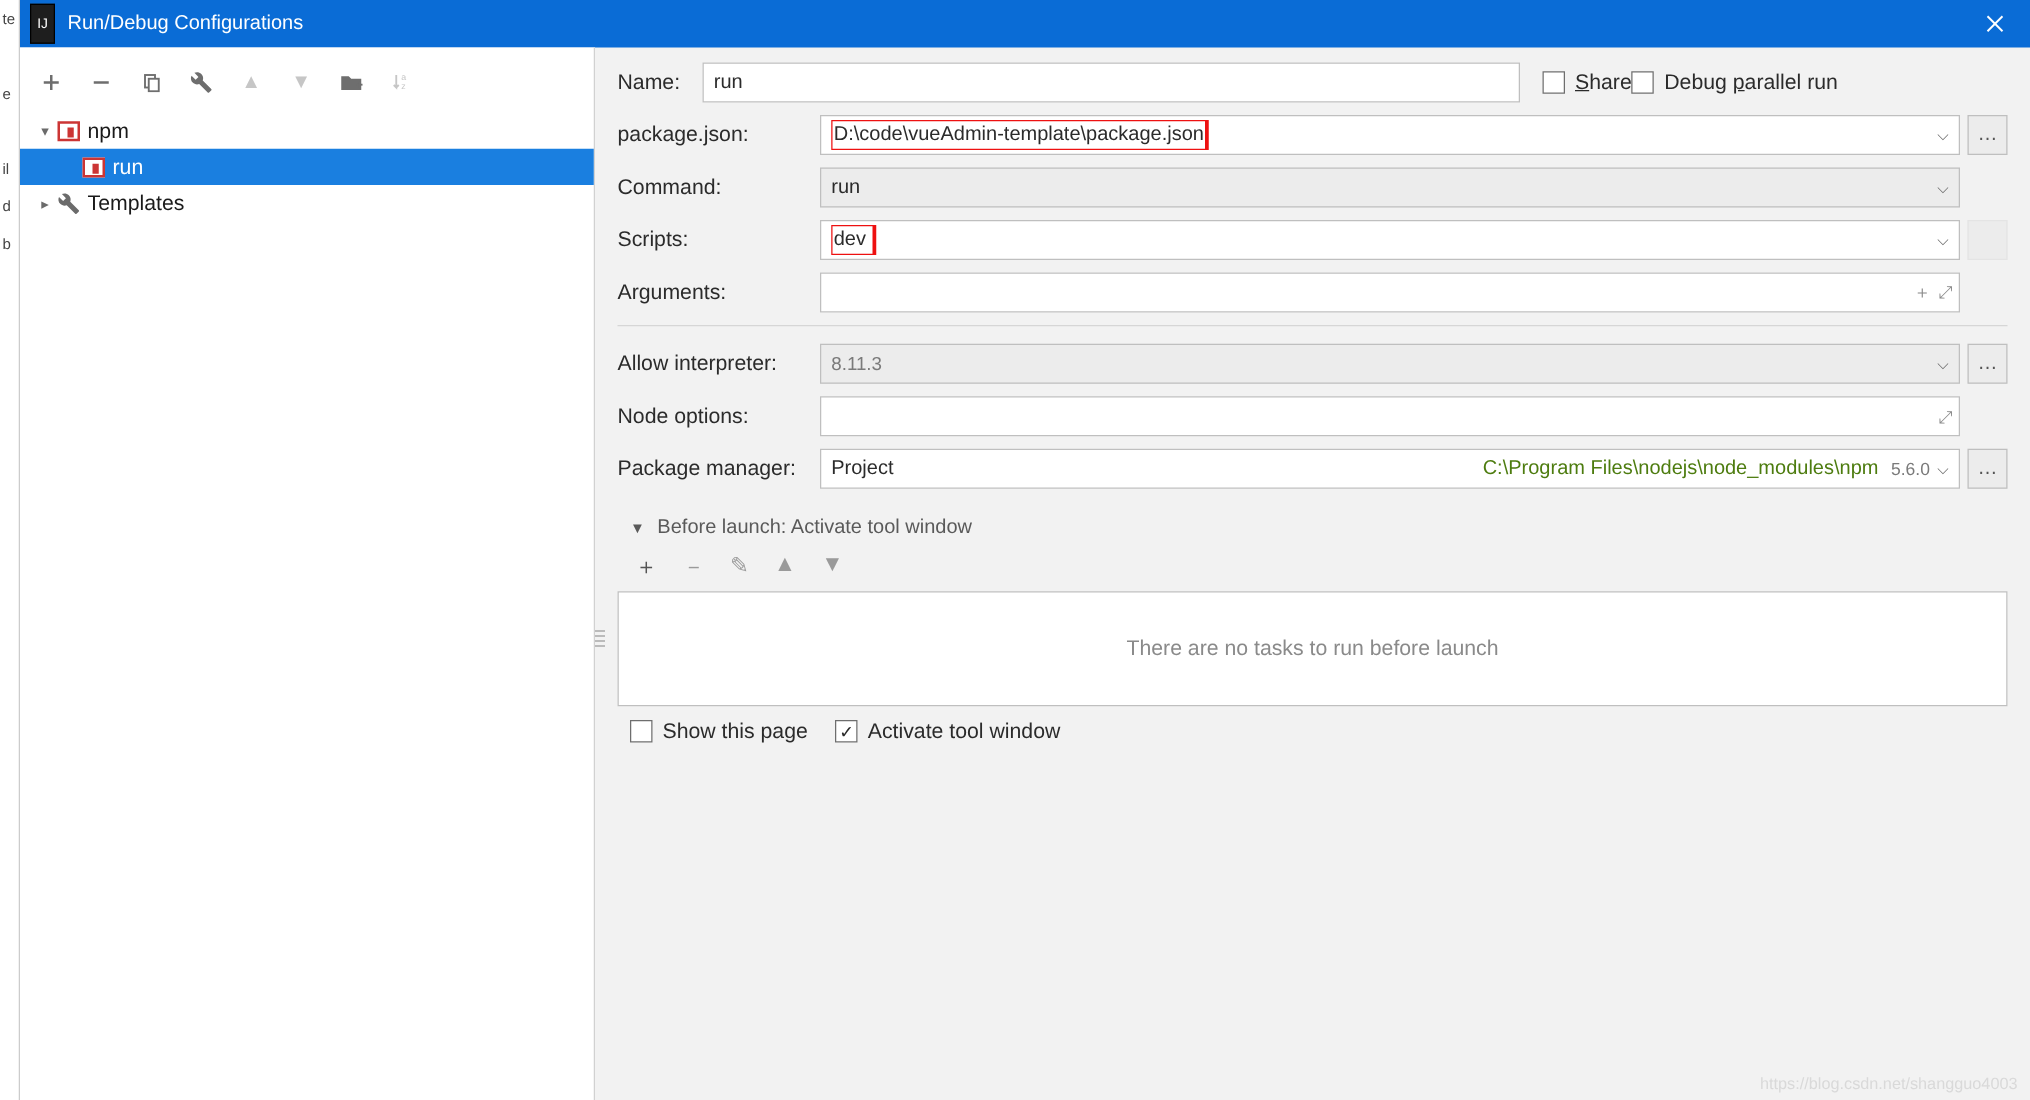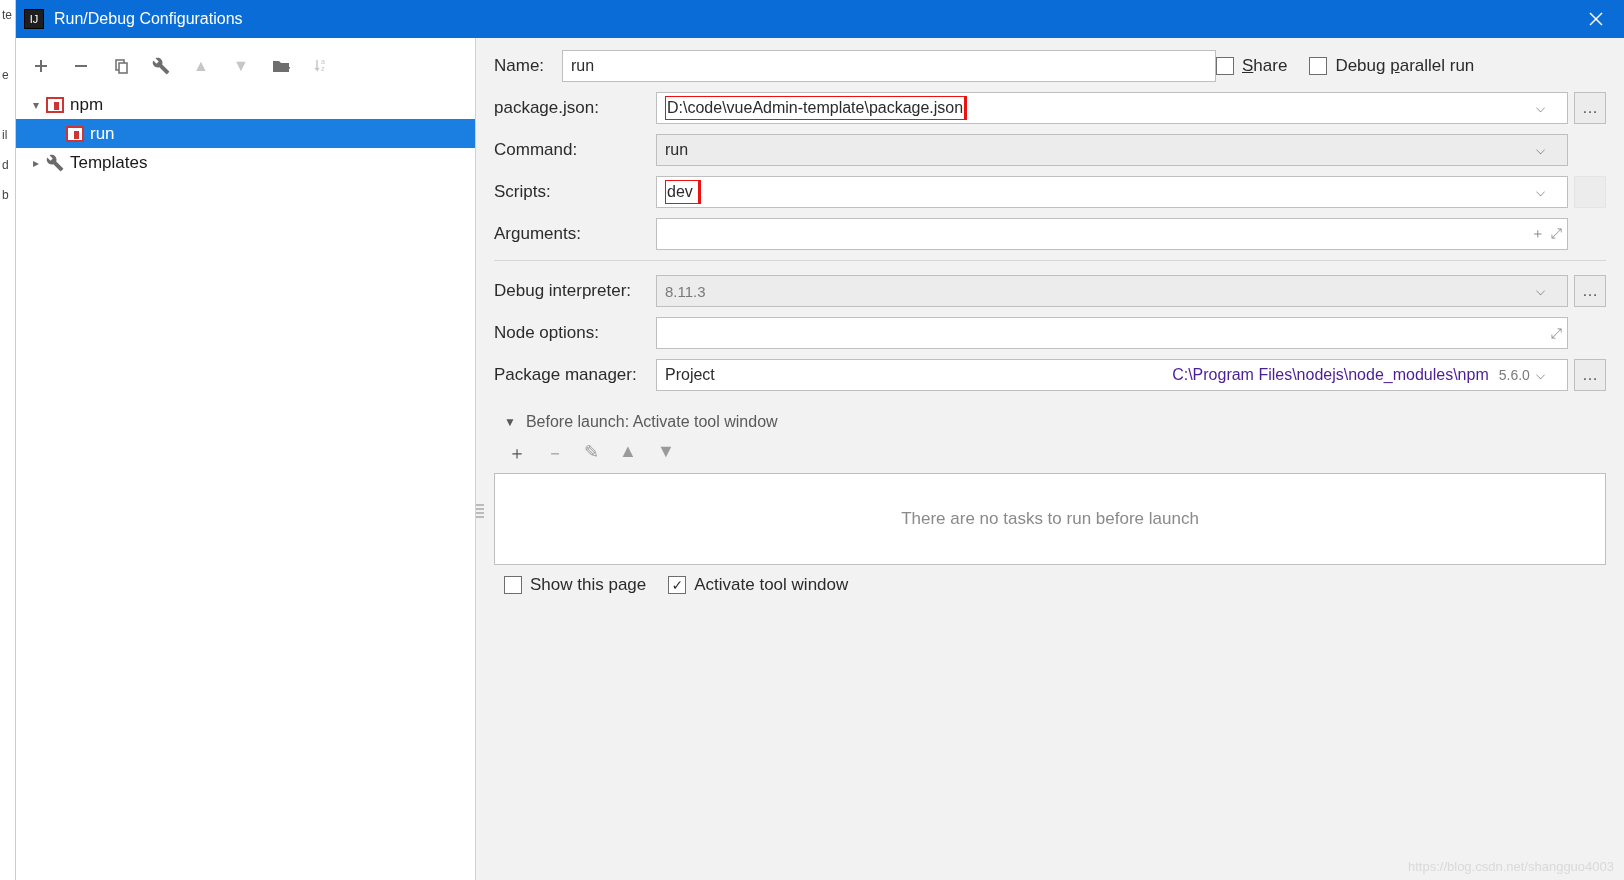--- a/index.html
+++ b/index.html
@@ -11,21 +11,21 @@
 
   .window {
     position:absolute; left:16px; top:0; width:1608px; height:880px;
     background:#f2f2f2; display:flex; flex-direction:column;
   }
   .titlebar {
     height:38px; background:#0a6cd6; color:#fff; display:flex; align-items:center;
     padding-left:8px; font-size:16px;
   }
   .titlebar .app-icon {
-    width:20px; height:20px; background:#1e1e1e; border:1px solid #000;
+    width:20px; height:32px; background:#1e1e1e; border:1px solid #000;
     margin-right:10px; display:flex; align-items:center; justify-content:center;
     font-size:11px; color:#fff;
   }
   .titlebar .title { flex:1; }
   .titlebar .close {
     width:56px; height:38px; display:flex; align-items:center; justify-content:center;
     cursor:pointer;
   }
   .titlebar .close svg { width:14px; height:14px; stroke:#fff; stroke-width:1.5; }
 
@@ -56,46 +56,46 @@
 
   
   .right { flex:1; padding:12px 18px 0 18px; font-size:17px; color:#2b2b2b; overflow:hidden; position:relative; }
   .row { display:flex; align-items:center; margin-bottom:10px; min-height:32px; }
   .lbl { width:162px; }
   .field { flex:1; position:relative; display:flex; align-items:center; }
   .input, .combo, .readonly {
     width:100%; height:32px; border:1px solid #bfbfbf; background:#fff;
     padding:0 8px; font-size:16px; color:#2b2b2b; outline:none;
   }
-  .combo { background:#ececec; display:flex; align-items:center; justify-content:space-between; padding-right:22px; }
+  .combo { background:#ececec; display:flex; align-items:center; justify-content:space-between; padding-right:8px; }
   .combo.white { background:#fff; }
   .combo .val { flex:1; white-space:nowrap; overflow:hidden; }
   .combo .chev { color:#6a6a6a; font-size:12px; }
   .readonly { background:#ececec; color:#888; display:flex; align-items:center; justify-content:flex-end; padding-right:6px; }
   .extra-btn {
     width:32px; height:32px; border:1px solid #bfbfbf; background:#ececec;
     margin-left:6px; display:flex; align-items:center; justify-content:center;
     font-size:16px; color:#555; cursor:pointer;
   }
   .input-icons { position:absolute; right:6px; display:flex; gap:6px; color:#8a8a8a; cursor:pointer; }
   .input-icons span { font-size:14px; }
 
-  .checks-top { display:flex; align-items:center; gap:22px; }
+  .checks-top { display:flex; align-items:center; margin-left:18px; }
   .chk { display:flex; align-items:center; gap:8px; cursor:pointer; }
   .chk .box { width:18px; height:18px; border:1.5px solid #6e6e6e; background:#fff; display:flex; align-items:center; justify-content:center; font-size:14px; color:#2b2b2b; }
 
   .hl-red { outline:3px solid #e11; outline-offset:-1px; }
 
   .divider { height:1px; background:#d6d6d6; margin:10px 0 14px 0; }
 
   .node-int .val .proj { color:#2b2b2b; margin-right:8px; }
   .node-int .val .path { color:#888; }
   .node-int .ver { color:#7a7a7a; margin-right:8px; font-size:15px; }
 
-  .pkg-mgr .path2 { color:#4c1d95; margin-right:10px; }
+  .pkg-mgr .path2 { color:#4d7c0f; margin-right:10px; }
   .pkg-mgr .ver2 { color:#7a7a7a; margin-right:6px; font-size:14px; }
 
   .before-launch { margin-top:22px; }
   .bl-head { display:flex; align-items:center; gap:10px; color:#5a5a5a; font-size:16px; padding-left:10px; }
   .bl-head .tri { font-size:12px; }
   .bl-tools { display:flex; gap:20px; color:#9a9a9a; padding:10px 0 8px 14px; }
   .bl-tools span { cursor:pointer; font-size:18px; }
   .bl-tools span.active { color:#555; }
   .bl-box {
     border:1px solid #bfbfbf; background:#fff; height:92px;
@@ -267,21 +267,21 @@
             <span>＋</span>
             <span>⤢</span>
           </div>
         </div>
         <div style="width:38px"></div>
       </div>
 
       <div class="divider"></div>
 
       <div class="row">
-        <div class="lbl">Debug interpreter:</div>
+        <div class="lbl">Allow interpreter:</div>
         <div class="field">
           <div class="combo node-int">
             <span class="ver">8.11.3</span>
             <span class="chev">⌵</span>
           </div>
         </div>
         <div class="extra-btn">…</div>
       </div>
 
       <div class="row">

